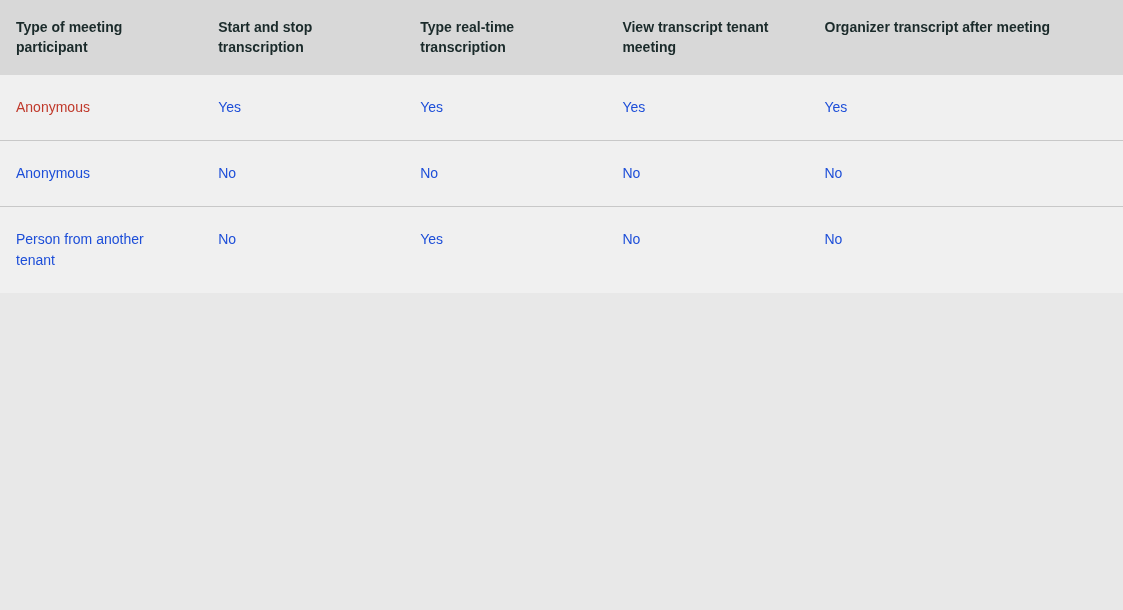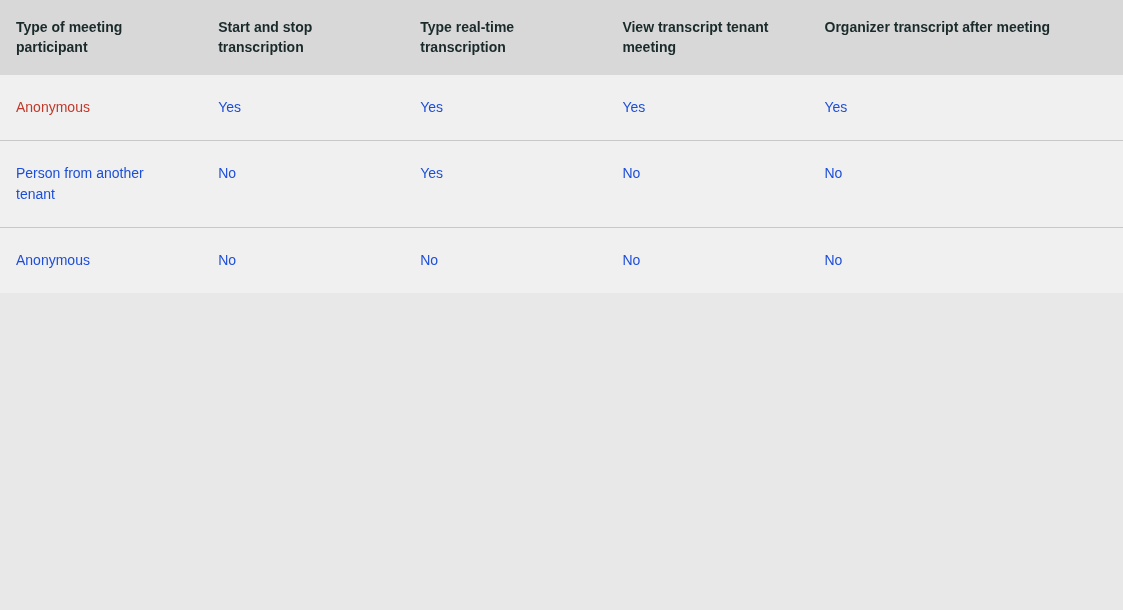--- a/index.html
+++ b/index.html
@@ -85,28 +85,28 @@
     </thead>
     <tbody id="table-body">
     <tr>
           <td class="organizer-text">Anonymous</td>
           <td>Yes</td>
           <td>Yes</td>
           <td>Yes</td>
           <td>Yes</td>
         </tr>
         <tr>
-          <td>Person from another tenant</td>
+          <td>Anonymous</td>
           <td>No</td>
-          <td>Yes</td>
+          <td>No</td>
           <td>No</td>
           <td>No</td>
         </tr>
         <tr>
-          <td>Anonymous</td>
+          <td>Person from another tenant</td>
           <td>No</td>
-          <td>No</td>
+          <td>Yes</td>
           <td>No</td>
           <td>No</td>
         </tr>
       </tbody>
   </table>
 </div>
 
 </body></html>

